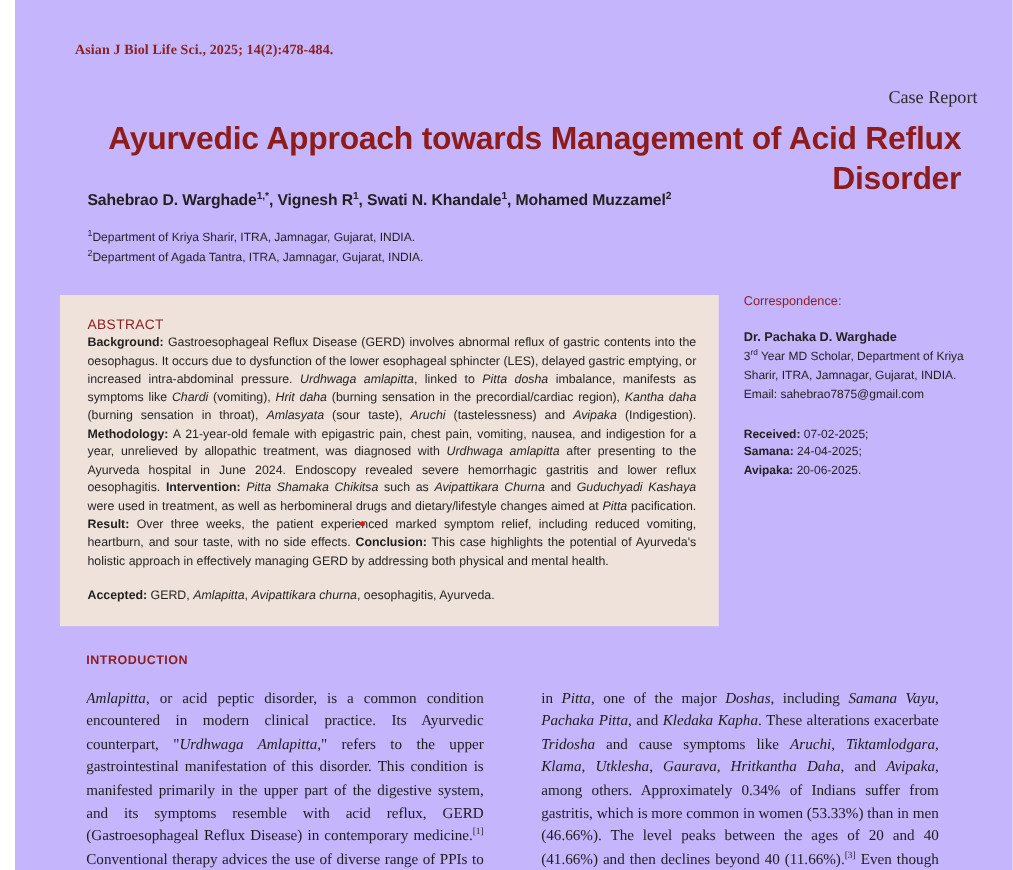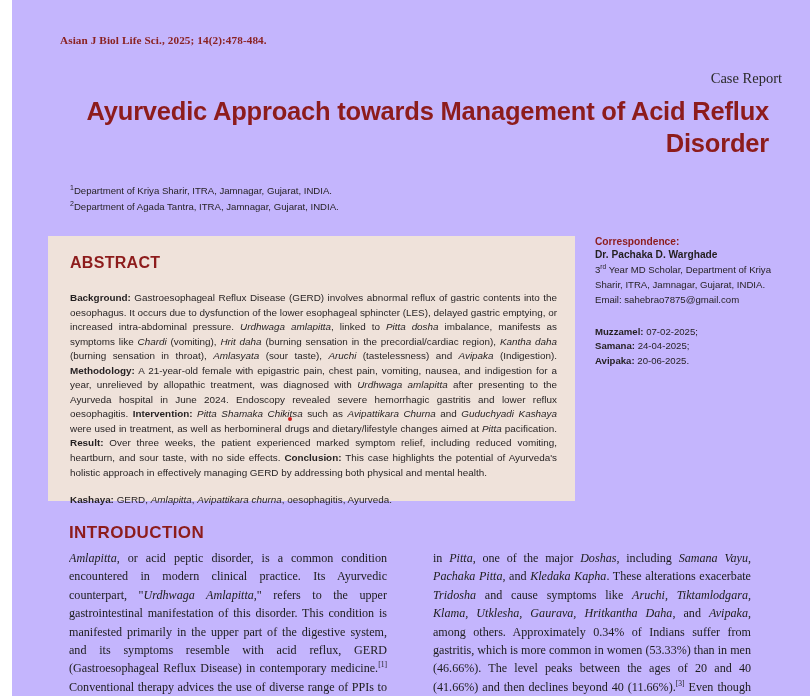--- a/index.html
+++ b/index.html
@@ -108,25 +108,25 @@
     height: 265px;
     background: #efe2da;
   }
   .abstract-inner {
     position: absolute;
     left: 22px;
     top: 18px;
     width: 487px;
   }
   .abstract-head {
-    font-size: 16px;
-    font-weight: bold;
+    font-size: 11px;
+    font-weight: normal;
     color: #8d1c1c;
     letter-spacing: 0.3px;
-    margin-bottom: 19px;
+    margin-bottom: 2px;
   }
   .abstract-body {
     font-size: 9.9px;
     line-height: 1.47;
     text-align: justify;
     color: #231f20;
   }
   .abstract-body b { font-weight: bold; }
   .abstract-body i { font-style: italic; }
   .keywords {
@@ -140,23 +140,23 @@
 
   
   .corr {
     position: absolute;
     left: 583px;
     top: 236px;
     width: 200px;
   }
   .corr-title {
     font-size: 10.2px;
-    font-weight: bold;
-    color: #8d1c1c;
-    margin-bottom: 2px;
+    font-weight: normal;
+    color: #8d1c1c;
+    margin-bottom: 18px;
   }
   .corr-name {
     font-size: 10.2px;
     font-weight: bold;
     color: #231f20;
     margin-bottom: 2px;
   }
   .corr-lines {
     font-size: 9.6px;
     line-height: 1.55;
@@ -169,21 +169,21 @@
     line-height: 1.5;
     color: #231f20;
   }
   .corr-dates b { font-weight: bold; }
 
   
   .section-head {
     position: absolute;
     left: 57px;
     top: 523px;
-    font-size: 17px;
+    font-size: 10px;
     font-weight: bold;
     color: #8d1c1c;
     letter-spacing: 0.4px;
   }
 
   .cols {
     position: absolute;
     left: 57px;
     top: 549px;
     width: 700px;
@@ -223,35 +223,36 @@
 <div class="page">
 
   <div class="runhead">
     <div class="journal">Asian J Biol Life Sci., 2025; 14(2):478-484.</div>
   </div>
 
   <div class="doctype">Case Report</div>
 
   <h1 class="title">Ayurvedic Approach towards Management of Acid Reflux Disorder</h1>
 
+  <div class="authors">Sahebrao D. Warghade<sup>1,*</sup>, Vignesh R<sup>1</sup>, Swati N. Khandale<sup>1</sup>, Mohamed Muzzamel<sup>2</sup></div>
   <div class="affils"><sup>1</sup>Department of Kriya Sharir, ITRA, Jamnagar, Gujarat, INDIA.<br><sup>2</sup>Department of Agada Tantra, ITRA, Jamnagar, Gujarat, INDIA.</div>
 
   <div class="abstract-box">
     <div class="abstract-inner">
       <div class="abstract-head">ABSTRACT</div>
       <div class="abstract-body"><b>Background:</b> Gastroesophageal Reflux Disease (GERD) involves abnormal reflux of gastric contents into the oesophagus. It occurs due to dysfunction of the lower esophageal sphincter (LES), delayed gastric emptying, or increased intra-abdominal pressure. <i>Urdhwaga amlapitta</i>, linked to <i>Pitta dosha</i> imbalance, manifests as symptoms like <i>Chardi</i> (vomiting), <i>Hrit daha</i> (burning sensation in the precordial/cardiac region), <i>Kantha daha</i> (burning sensation in throat), <i>Amlasyata</i> (sour taste), <i>Aruchi</i> (tastelessness) and <i>Avipaka</i> (Indigestion). <b>Methodology:</b> A 21-year-old female with epigastric pain, chest pain, vomiting, nausea, and indigestion for a year, unrelieved by allopathic treatment, was diagnosed with <i>Urdhwaga amlapitta</i> after presenting to the Ayurveda hospital in June 2024. Endoscopy revealed severe hemorrhagic gastritis and lower reflux oesophagitis. <b>Intervention:</b> <i>Pitta Shamaka Chikitsa</i> such as <i>Avipattikara Churna</i> and <i>Guduchyadi Kashaya</i> were used in treatment, as well as herbomineral drugs and dietary/lifestyle changes aimed at <i>Pitta</i> pacification. <b>Result:</b> Over three weeks, the patient experienced marked symptom relief, including reduced vomiting, heartburn, and sour taste, with no side effects. <b>Conclusion:</b> This case highlights the potential of Ayurveda's holistic approach in effectively managing GERD by addressing both physical and mental health.</div>
-      <div class="keywords"><b>Kashaya:</b> GERD, <i>Amlapitta</i>, <i>Avipattikara churna</i>, oesophagitis, Ayurveda.</div>
+      <div class="keywords"><b>Accepted:</b> GERD, <i>Amlapitta</i>, <i>Avipattikara churna</i>, oesophagitis, Ayurveda.</div>
     </div>
   </div>
 
   <div class="corr">
     <div class="corr-title">Correspondence:</div>
     <div class="corr-name">Dr. Pachaka D. Warghade</div>
     <div class="corr-lines">3<sup>rd</sup> Year MD Scholar, Department of Kriya Sharir, ITRA, Jamnagar, Gujarat, INDIA.<br>Email: sahebrao7875@gmail.com</div>
-    <div class="corr-dates"><b>Muzzamel:</b> 07-02-2025;<br><b>Samana:</b> 24-04-2025;<br><b>Avipaka:</b> 20-06-2025.</div>
+    <div class="corr-dates"><b>Received:</b> 07-02-2025;<br><b>Samana:</b> 24-04-2025;<br><b>Avipaka:</b> 20-06-2025.</div>
   </div>
 
   <div class="section-head">INTRODUCTION</div>
 
   <div class="cols">
     <div class="col col-left"><i>Amlapitta</i>, or acid peptic disorder, is a common condition encountered in modern clinical practice. Its Ayurvedic counterpart, "<i>Urdhwaga Amlapitta</i>," refers to the upper gastrointestinal manifestation of this disorder. This condition is manifested primarily in the upper part of the digestive system, and its symptoms resemble with acid reflux, GERD (Gastroesophageal Reflux Disease) in contemporary medicine.<sup>[1]</sup> Conventional therapy advices the use of diverse range of PPIs to actively reduce the gastric secretion. Prolonged PPI therapy also significantly</div>
     <div class="col col-right">in <i>Pitta</i>, one of the major <i>Doshas</i>, including <i>Samana Vayu</i>, <i>Pachaka Pitta</i>, and <i>Kledaka Kapha</i>. These alterations exacerbate <i>Tridosha</i> and cause symptoms like <i>Aruchi, Tiktamlodgara, Klama, Utklesha, Gaurava, Hritkantha Daha</i>, and <i>Avipaka</i>, among others. Approximately 0.34% of Indians suffer from gastritis, which is more common in women (53.33%) than in men (46.66%). The level peaks between the ages of 20 and 40 (41.66%) and then declines beyond 40 (11.66%).<sup>[3]</sup> Even though the conventional therapy manages to provide symptomatic relief to gastritis, but</div>
   </div>
 
   <div class="cursor-dot"></div>

